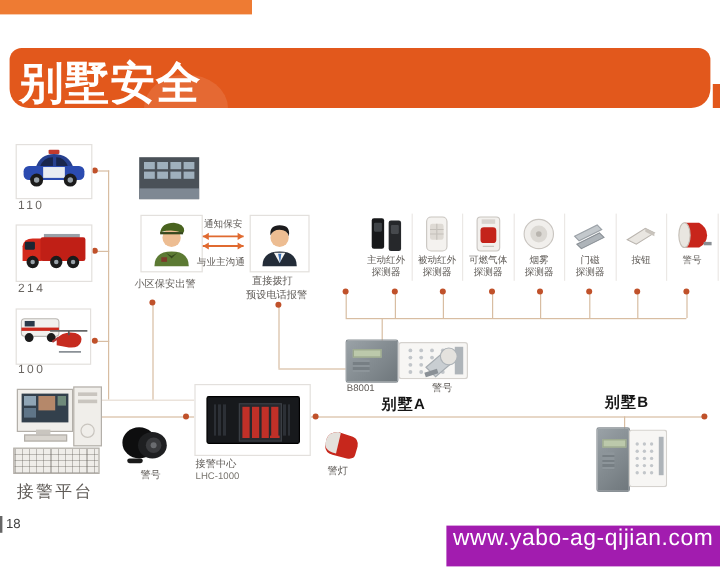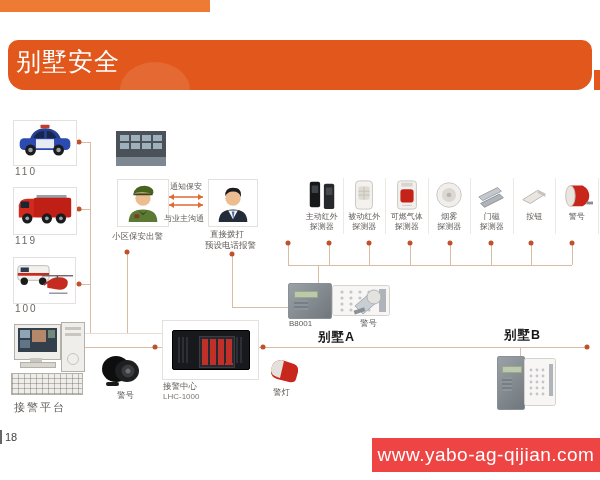--- a/index.html
+++ b/index.html
@@ -8,21 +8,21 @@
   .abs{position:absolute;}
   
   .top-strip{left:0;top:0;width:210px;height:12px;background:#ee7b33;}
   .tg-badge{left:10px;top:7px;width:127px;height:30px;background:#595959;color:#fff;
             font-size:17px;line-height:30px;padding-left:11px;letter-spacing:.5px;}
   .banner{left:8px;top:40px;width:584px;height:50px;background:#e2581c;
           border-radius:10px 10px 16px 16px;}
   .banner-sliver{left:594px;top:70px;width:6px;height:20px;background:#e2581c;}
   .banner-swoosh{left:120px;top:62px;width:70px;height:28px;border-radius:50% 50% 0 0/100% 100% 0 0;
                  background:rgba(255,255,255,.10);}
-  .title{left:16px;top:45px;color:#fff;font-size:25px;font-weight:normal;letter-spacing:1px;}
+  .title{left:16px;top:45px;color:#fff;font-size:37px;font-weight:bold;letter-spacing:1px;}
   .subtitle{left:162px;top:62px;color:#fff;font-size:19px;font-weight:bold;letter-spacing:1px;}
   
   .box{border:1px solid #e3e0dd;background:#fff;}
   .lbl{font-size:8.5px;color:#5f5b57;line-height:1.3;white-space:nowrap;text-align:right;}
   .code-lbl{font-size:10px;color:#6a6662;letter-spacing:2px;}
   .villa-lbl{font-size:12.5px;font-weight:bold;color:#151515;letter-spacing:1px;}
   .hline{height:1px;background:#d8bda2;}
   .vline{width:1px;background:#d8bda2;}
   .faint{background:#e7ddd3;}
   .dot{width:5px;height:5px;border-radius:50%;background:#c0512a;transform:translate(-50%,-50%);}
@@ -42,22 +42,22 @@
                border:1px solid #3a3e44;display:flex;gap:2px;padding:2px;}
   .rack-bar{flex:1;background:#c03028;}
   .kb{background:#efede9;border:1px solid #b3afa9;
       background-image:repeating-linear-gradient(90deg,rgba(90,86,80,.35) 0 1px,transparent 1px 6px),
                        repeating-linear-gradient(0deg,rgba(90,86,80,.35) 0 1px,transparent 1px 5px);}
   .tower{background:#f0eeea;border:1px solid #b3afa9;}
   .tower .slot{position:absolute;left:3px;right:3px;height:3px;background:#c9c5bf;}
   .monitor{background:#f0eeea;border:1px solid #b3afa9;}
   .screen{position:absolute;left:3px;top:3px;right:3px;height:24px;background:#33404c;overflow:hidden;}
   .scr-th{position:absolute;background:#7e99ad;}
-  .site-badge{left:372px;top:438px;width:228px;height:34px;background:#ef4444;color:#fff;
-              font-size:19px;display:flex;align-items:center;justify-content:center;letter-spacing:.5px;}
+  .site-badge{left:372px;top:438px;width:228px;height:34px;background:#a21caf;color:#fff;
+              font-size:19px;display:flex;justify-content:center;letter-spacing:.5px;}
   .page-num{left:0;top:430px;font-size:11px;color:#3f3f3f;border-left:2px solid #666;padding-left:3px;line-height:14px;}
   .photo{background:#4a5158;overflow:hidden;}
   .photo .scrn{position:absolute;background:#9fb0bd;}
   .photo .desk{position:absolute;left:0;right:0;bottom:0;height:9px;background:#7e8893;}
   .arrow-lbl{font-size:8px;color:#5f5b57;white-space:nowrap;}
 </style>
 </head>
 <body>
 
 <div class="stage">
@@ -135,21 +135,21 @@
         <rect x="5" y="13" width="9" height="7" rx="1" fill="#1a2633"></rect>
         <circle cx="12" cy="31" r="5.5" fill="#1b1b1b"></circle>
           <circle cx="12" cy="31" r="2" fill="#98a1a8"></circle>
         <circle cx="33" cy="31" r="5.5" fill="#1b1b1b"></circle>
           <circle cx="33" cy="31" r="2" fill="#98a1a8"></circle>
         <circle cx="48" cy="31" r="5.5" fill="#1b1b1b"></circle>
           <circle cx="48" cy="31" r="2" fill="#98a1a8"></circle>
       </svg>
     </span>
   </div>
-  <div class="abs code-lbl" style="left:15px;top:235px">119</div>
+  <div class="abs code-lbl" style="left:15px;top:235px">214</div>
 
   <div class="abs box" style="left:13px;top:257px;width:61px;height:45px;display:flex;align-items:center;justify-content:center">
     <span>
       <svg width="57" height="39" viewBox="0 0 62 42">
         <rect x="2" y="7" width="34" height="16" rx="3" fill="#f2f1ee" stroke="#b9b6b2"></rect>
         <rect x="2" y="15" width="34" height="3" fill="#cc2a1e"></rect>
         <rect x="5" y="9" width="9" height="5" fill="#2a3a4a"></rect>
         <circle cx="9" cy="24" r="4" fill="#1b1b1b"></circle>
           <circle cx="29" cy="24" r="4" fill="#1b1b1b"></circle>
         <line x1="28" y1="18" x2="62" y2="18" stroke="#666" stroke-width="1.5"></line>
@@ -413,20 +413,20 @@
     </div>
   </div>
   <div class="abs" style="left:30px;top:358px;width:12px;height:4px;background:#c9c5bf"></div>
   <div class="abs" style="left:20px;top:362px;width:34px;height:4px;background:#d9d5cf;border:1px solid #b3afa9"></div>
   <div class="abs tower" style="left:61px;top:322px;width:22px;height:48px">
     <div class="slot" style="top:4px"></div>
     <div class="slot" style="top:10px"></div>
     <div style="position:absolute;left:5px;bottom:6px;width:10px;height:10px;border:1px solid #c9c5bf;border-radius:50%"></div>
   </div>
   <div class="abs kb" style="left:11px;top:373px;width:70px;height:20px"></div>
-  <div class="abs lbl" style="left:14px;top:400px;letter-spacing:2px;font-size:11px">接警平台</div>
+  <div class="abs lbl" style="left:14px;top:400px;letter-spacing:2px;font-size:14px">接警平台</div>
 
   <div class="abs page-num">18</div>
   <div class="abs site-badge">
     <span>www.yabo-ag-qijian.com</span>
   </div>
 
 </div>
 
 </body></html>

